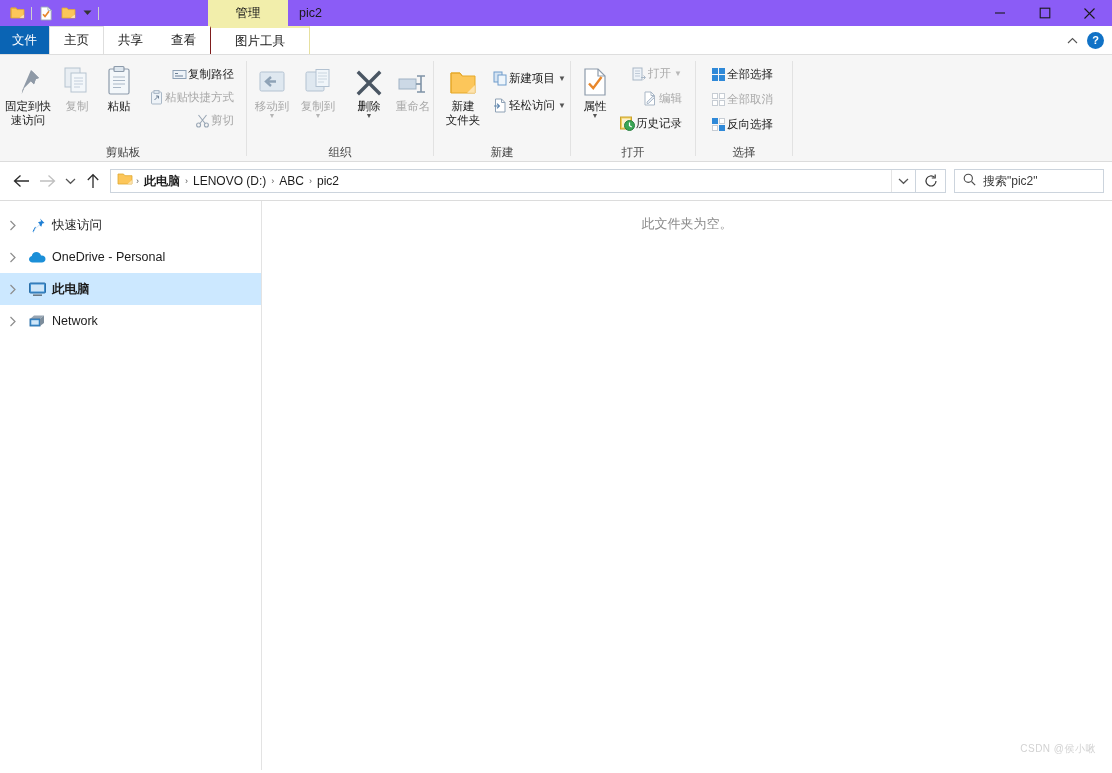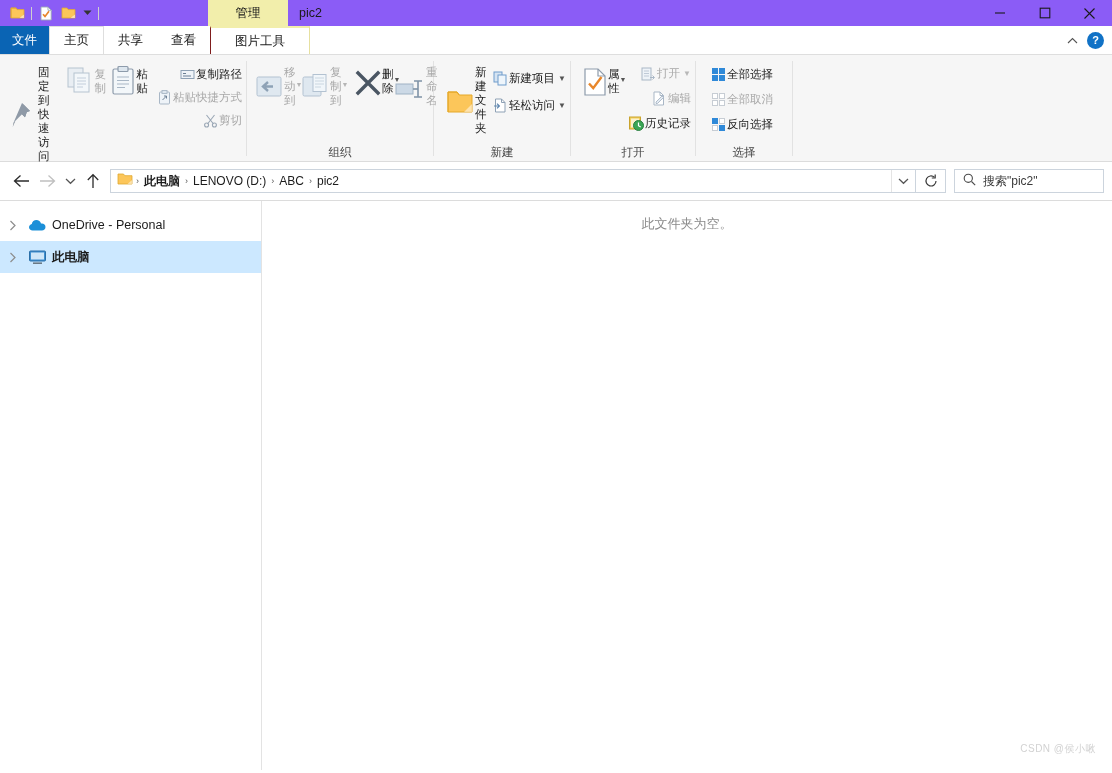--- a/index.html
+++ b/index.html
@@ -74,21 +74,21 @@
     display:flex;
   }
   .rgroup{ position:relative; height:107px; display:flex; flex-direction:column;}
   .rgroup-body{ flex:1; display:flex; align-items:flex-start; padding-top:5px;}
   .rgroup-label{
     height:18px; font-size:11.5px; color:#444; text-align:center; line-height:16px;
   }
   .rgroup-sep{ width:1px; background:#e2e2e2; height:95px; align-self:center;}
 
   .bigbtn{
-    width:auto; min-width:46px; display:flex; flex-direction:row; align-items:center;
+    width:auto; min-width:46px; display:flex; flex-direction:column; align-items:center;
     padding:3px 5px 0 5px;
   }
   .bigbtn .ic{ height:34px; display:flex; align-items:flex-end; justify-content:center;}
   .bigbtn .lbl{ font-size:11.5px; color:#222; text-align:center; line-height:14px; margin-top:2px;}
   .bigbtn.dim .lbl{ color:#a8a8a8; }
   .bigbtn .dd{ font-size:7px; color:#555; line-height:6px; }
   .bigbtn.dim .dd{ color:#b5b5b5; }
 
   .smallcol{ display:flex; flex-direction:column; padding-top:4px; gap:2px;}
   .smallbtn{ display:flex; align-items:center; gap:1px; padding:1px 4px; height:21px;justify-content:flex-end;}
@@ -573,20 +573,34 @@
         </svg>
       </span>
       <span class="ph">搜索"pic2"</span>
     </div>
   </div>
 
   <div class="body">
 
     <div class="sidebar">
 
+      <div class="navitem">
+        <span class="chev">
+          <svg width="8" height="11" viewBox="0 0 8 11">
+              <path d="M1.5 1L6 5.5 1.5 10" fill="none" stroke="#8d8d8d" stroke-width="1.2"></path>
+            </svg>
+        </span>
+        <span class="navicon">
+          <svg width="17" height="17" viewBox="0 0 17 17">
+            <path d="M11 1.5l4.5 4.5-2.2 0.6-1 3.2-1.9-1.9-5.6 5.6-0.8 3 1.9-4.3 5-5-1.9-1.9 3.2-1z" fill="#1f7fd4"></path>
+            <path d="M4 14.5l2.5-4.6" stroke="#1f7fd4" stroke-width="1"></path>
+          </svg>
+        </span>
+        <span class="navlabel">快速访问</span>
+      </div>
 
       <div class="navitem">
         <span class="chev">
           <svg width="8" height="11" viewBox="0 0 8 11">
               <path d="M1.5 1L6 5.5 1.5 10" fill="none" stroke="#8d8d8d" stroke-width="1.2"></path>
             </svg>
         </span>
         <span class="navicon">
           <svg width="19" height="14" viewBox="0 0 19 14">
             <path d="M4.6 12.5c-2 0-3.6-1.5-3.6-3.3 0-1.6 1.2-3 2.8-3.3C4.2 3.7 6.1 2 8.4 2c2.2 0 4.1 1.5 4.6 3.5 0.3-0.1 0.6-0.1 0.9-0.1 2 0 3.6 1.5 3.6 3.5s-1.6 3.6-3.6 3.6z" fill="#1b8fd8"></path>
@@ -604,20 +618,36 @@
         <span class="navicon">
           <svg width="19" height="16" viewBox="0 0 19 16">
             <rect x="1.5" y="2" width="16" height="10" rx="1" fill="#3f8fd0" stroke="#2a6fa8" stroke-width="1"></rect>
             <rect x="3" y="3.5" width="13" height="7" fill="#cfe6f8"></rect>
             <path d="M5 14.2h9" stroke="#6a7985" stroke-width="1.6"></path>
           </svg>
         </span>
         <span class="navlabel b">此电脑</span>
       </div>
 
+      <div class="navitem">
+        <span class="chev">
+          <svg width="8" height="11" viewBox="0 0 8 11">
+              <path d="M1.5 1L6 5.5 1.5 10" fill="none" stroke="#8d8d8d" stroke-width="1.2"></path>
+            </svg>
+        </span>
+        <span class="navicon">
+          <svg width="19" height="16" viewBox="0 0 19 16">
+            <path d="M2 6l4-3.5h10L12 6z" fill="#96a4b2"></path>
+            <rect x="2" y="6" width="10" height="7" fill="#3f8fd0" stroke="#2a6fa8" stroke-width="0.9"></rect>
+            <path d="M12 6l4-3.5V10l-4 3z" fill="#7d8d9c"></path>
+            <rect x="3.3" y="7.2" width="7.4" height="4.4" fill="#cfe6f8"></rect>
+          </svg>
+        </span>
+        <span class="navlabel">Network</span>
+      </div>
     </div>
 
     <div class="content">
       <div class="emptymsg">此文件夹为空。</div>
       <div class="watermark">CSDN @侯小啾</div>
     </div>
   </div>
 
 </div>
 

